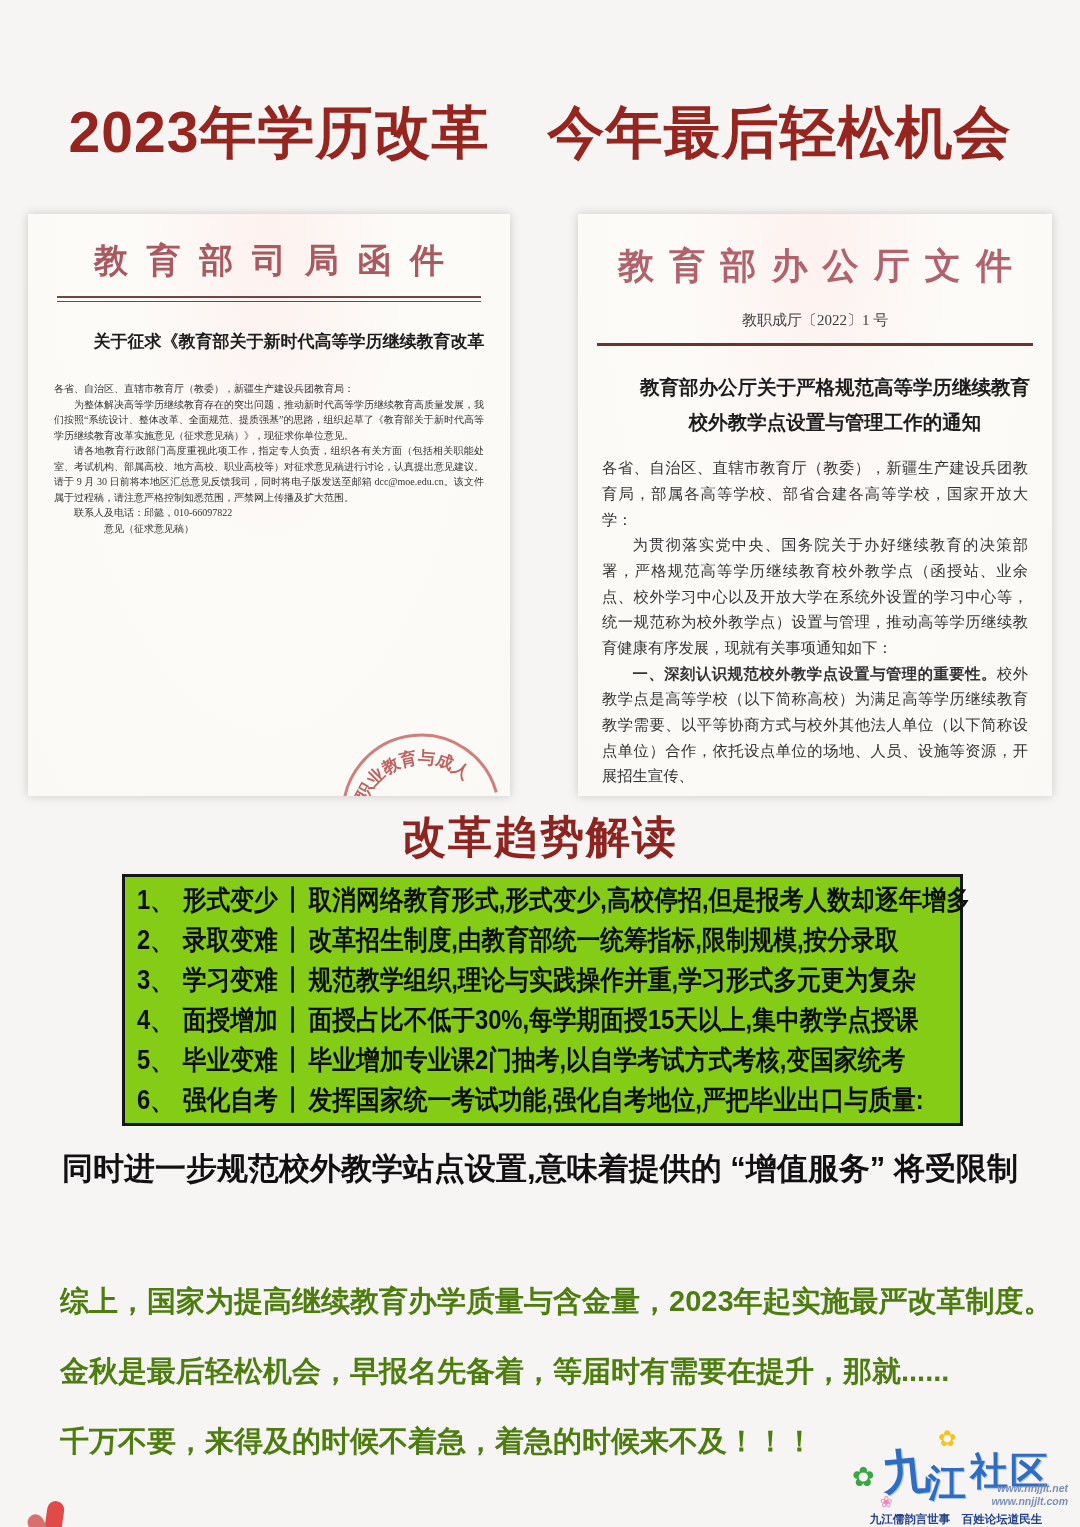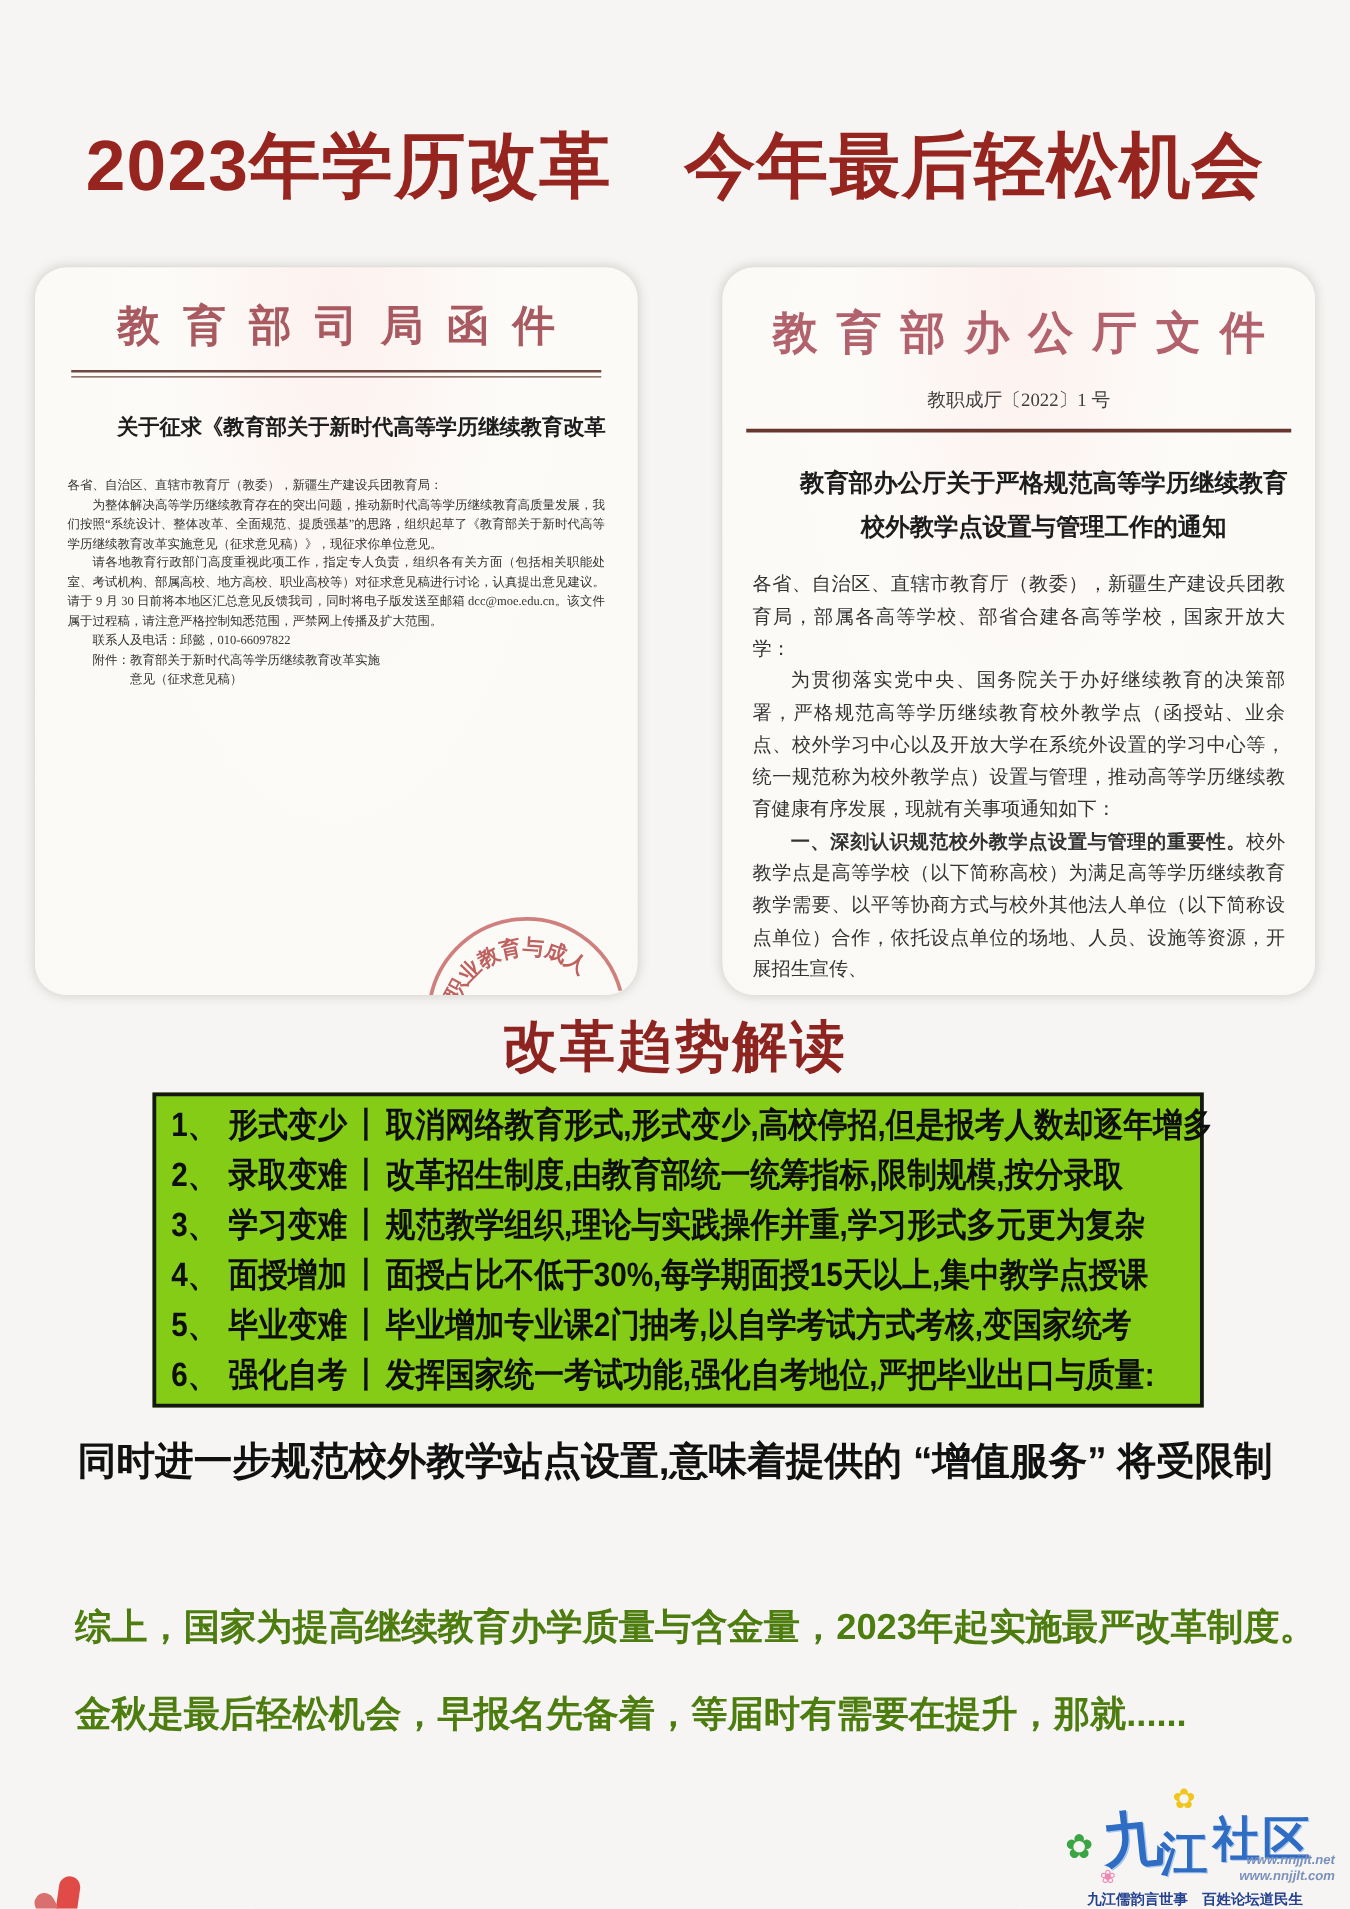--- a/index.html
+++ b/index.html
@@ -12,21 +12,20 @@
   .main-title{
     position:absolute; top:95px; left:0; width:100%;
     text-align:center; font-size:57px; font-weight:bold;
     color:#96241f; letter-spacing:1px; white-space:nowrap;
   }
   
   .paper{
     position:absolute; top:214px; height:582px; overflow:hidden;
     background:radial-gradient(ellipse at 50% 6%, #fdf1ef 0%, #fcfbf8 40%, #faf9f6 100%);
     box-shadow:0 0 9px rgba(110,100,95,.30);
-    border-radius:25px;
   }
   .paper.left{ left:28px; width:482px; }
   .paper.right{ left:578px; width:474px; }
 
   .doc-header{
     text-align:center; font-family:"Liberation Serif","DejaVu Serif",serif;
     font-weight:bold; white-space:nowrap;
   }
   .left .doc-header{ margin-top:24px; font-size:34px; color:#a85a60; letter-spacing:.55em; text-indent:.55em;}
   .right .doc-header{ margin-top:28px; font-size:36px; color:#b2626c; letter-spacing:.42em; text-indent:.42em;}
@@ -117,21 +116,20 @@
     <div class="doc-header">教育部司局函件</div>
     <div class="double-line"></div>
     <div class="doc-title">
       <div>关于征求《教育部关于新时代高等学历继续教育改革</div>
     </div>
     <div class="doc-body">
       <p>各省、自治区、直辖市教育厅（教委），新疆生产建设兵团教育局：</p>
       <p class="indent">为整体解决高等学历继续教育存在的突出问题，推动新时代高等学历继续教育高质量发展，我们按照“系统设计、整体改革、全面规范、提质强基”的思路，组织起草了《教育部关于新时代高等学历继续教育改革实施意见（征求意见稿）》，现征求你单位意见。</p>
       <p class="indent">请各地教育行政部门高度重视此项工作，指定专人负责，组织各有关方面（包括相关职能处室、考试机构、部属高校、地方高校、职业高校等）对征求意见稿进行讨论，认真提出意见建议。请于 9 月 30 日前将本地区汇总意见反馈我司，同时将电子版发送至邮箱 dcc@moe.edu.cn。该文件属于过程稿，请注意严格控制知悉范围，严禁网上传播及扩大范围。</p>
       <p class="indent">联系人及电话：邱懿，010-66097822</p>
-      <p class="indent">附件：教育部关于新时代高等学历继续教育改革实施</p>
       <p class="indent5">意见（征求意见稿）</p>
     </div>
     <svg class="stamp" width="170" height="92" viewBox="0 0 170 92">
       <path d="M 8 92 A 78 78 0 0 1 162 92" fill="none" stroke="#c4615f" stroke-width="3" opacity="0.8"></path>
       <defs>
           <path id="stampArc" d="M 28 96 A 60 60 0 0 1 142 96"></path>
         </defs>
       <text font-size="17" fill="#b8504e" opacity="0.9" font-weight="bold">
         <textPath href="#stampArc" startOffset="6%">职业教育与成人</textPath>
       </text>
@@ -162,20 +160,21 @@
     <div class="item"><span class="num">3、</span><span>学习变难</span><span class="sep">丨</span><span>规范教学组织,理论与实践操作并重,学习形式多元更为复杂</span></div>
     <div class="item"><span class="num">4、</span><span>面授增加</span><span class="sep">丨</span><span>面授占比不低于30%,每学期面授15天以上,集中教学点授课</span></div>
     <div class="item"><span class="num">5、</span><span>毕业变难</span><span class="sep">丨</span><span>毕业增加专业课2门抽考,以自学考试方式考核,变国家统考</span></div>
     <div class="item"><span class="num">6、</span><span>强化自考</span><span class="sep">丨</span><span>发挥国家统一考试功能,强化自考地位,严把毕业出口与质量:</span></div>
   </div>
 
   <div class="note-line">同时进一步规范校外教学站点设置,意味着提供的 “增值服务” 将受限制</div>
 
   <div class="s-line s1">综上，国家为提高继续教育办学质量与含金量，2023年起实施最严改革制度。</div>
   <div class="s-line s2">金秋是最后轻松机会，早报名先备着，等届时有需要在提升，那就......</div>
+  <div class="s-line s3">千万不要，来得及的时候不着急，着急的时候来不及！！！</div>
 
   <div class="logo">
     <span class="fl fl-y1">✿</span>
     <span class="fl fl-g">✿</span>
     <span class="fl fl-p">❀</span>
     <div class="logo-text">
       <span class="lt-9">九</span><span class="lt-j">江</span><span class="lt-s">社</span><span class="lt-q">区</span>
     </div>
     <div class="logo-urls">
       <div>www.nnjjlt.net</div>

